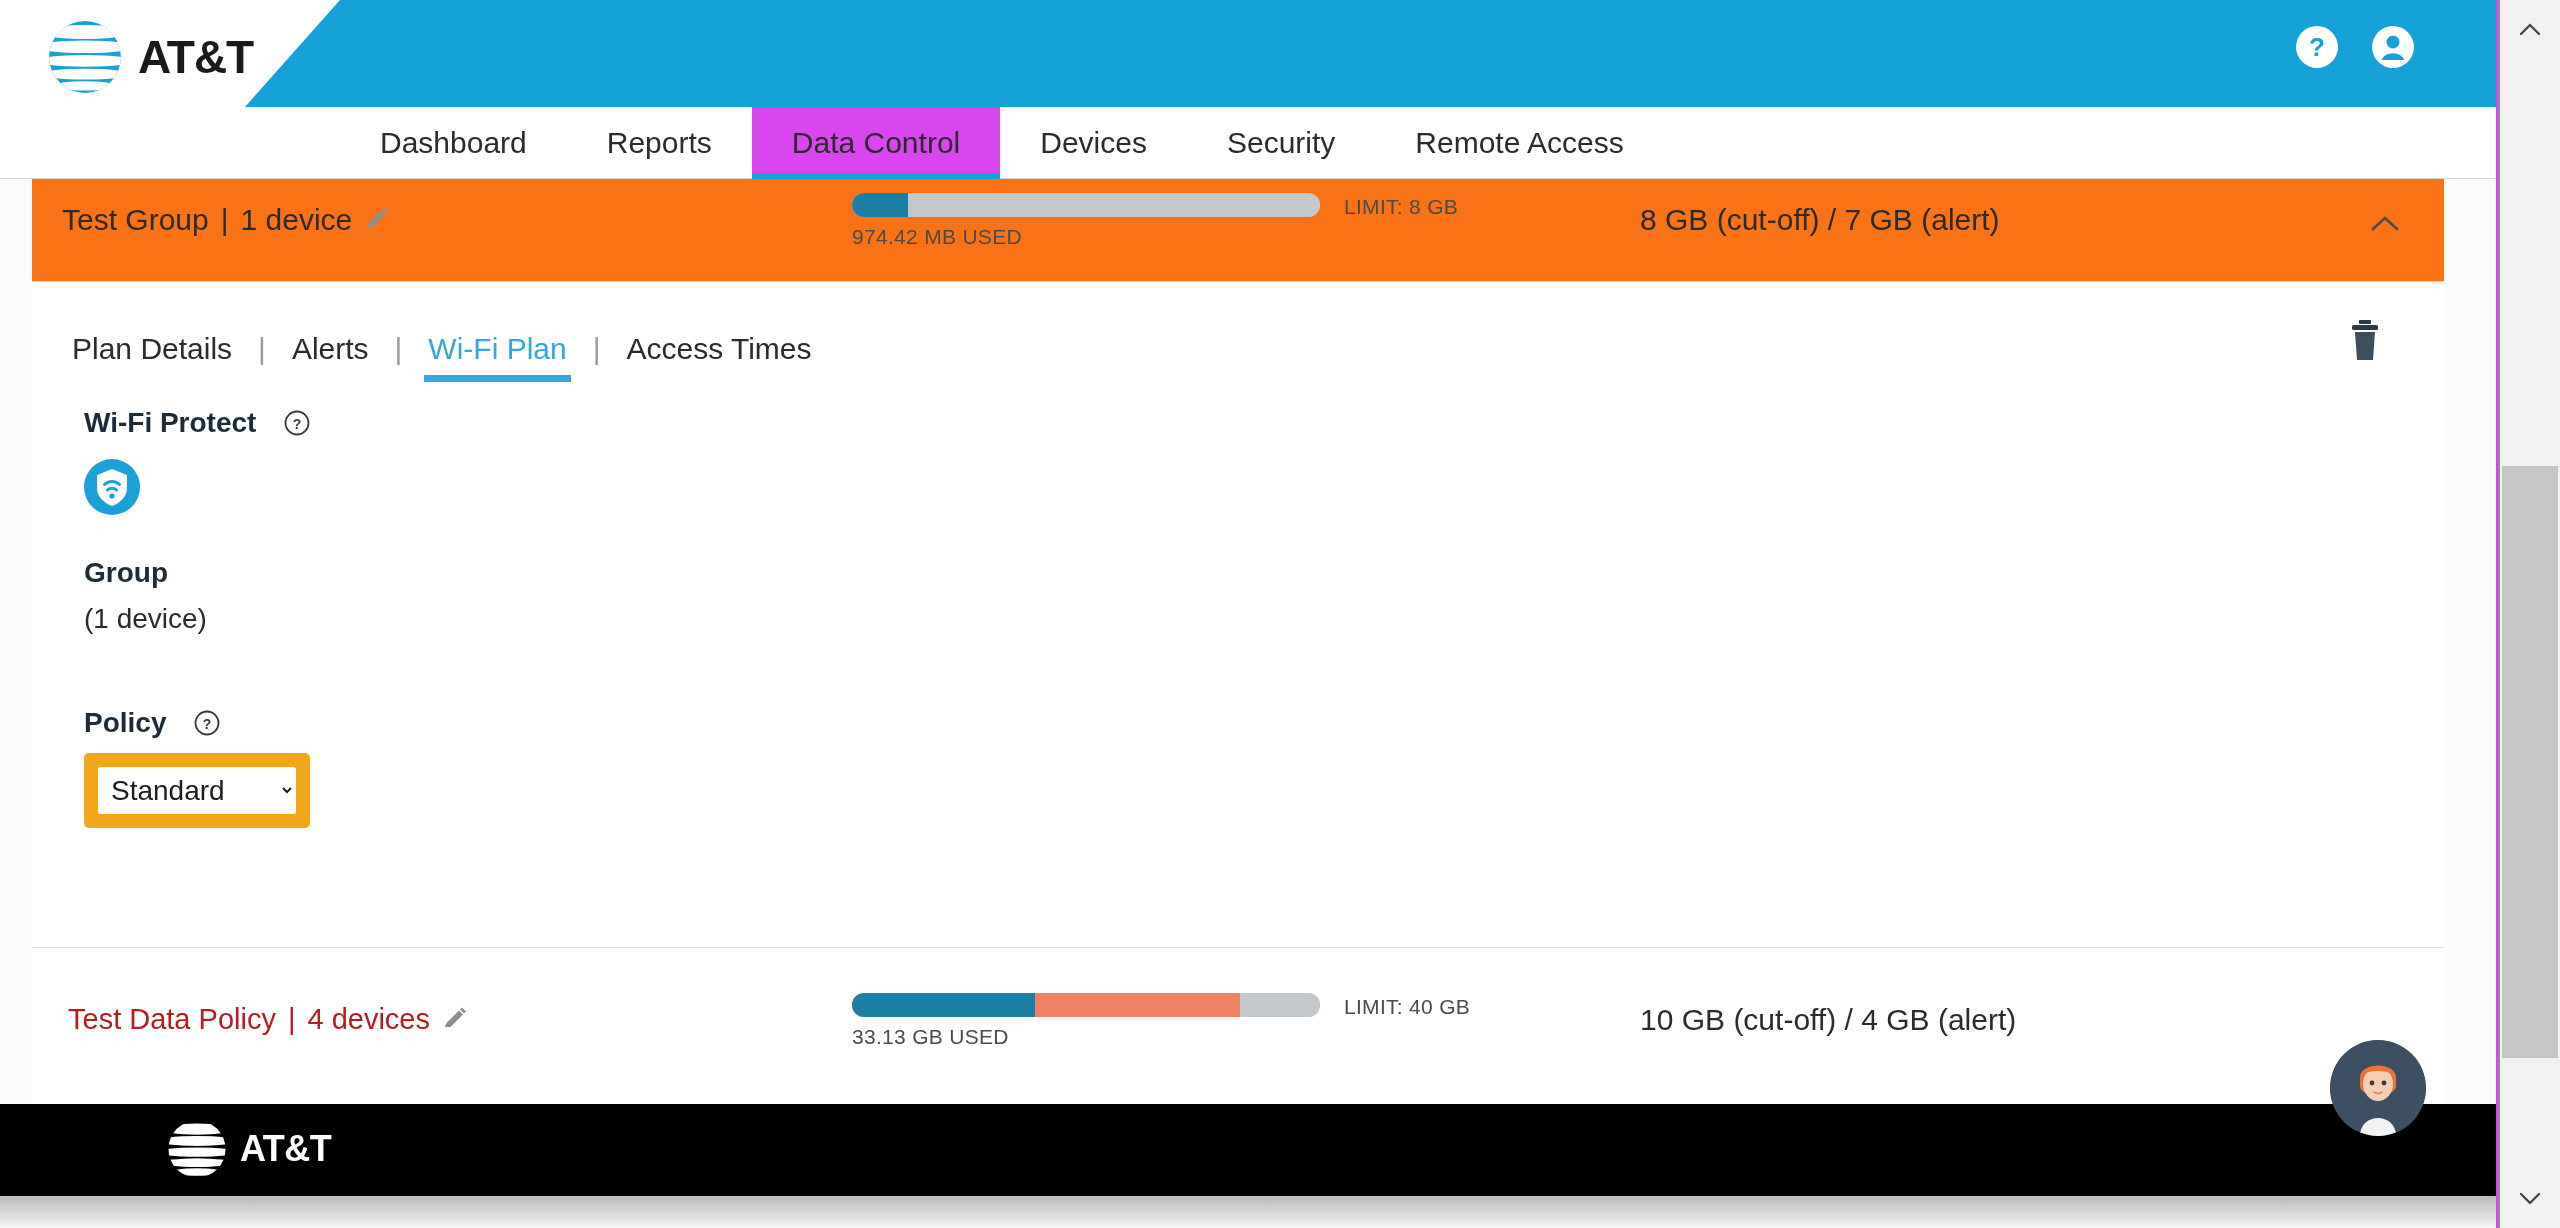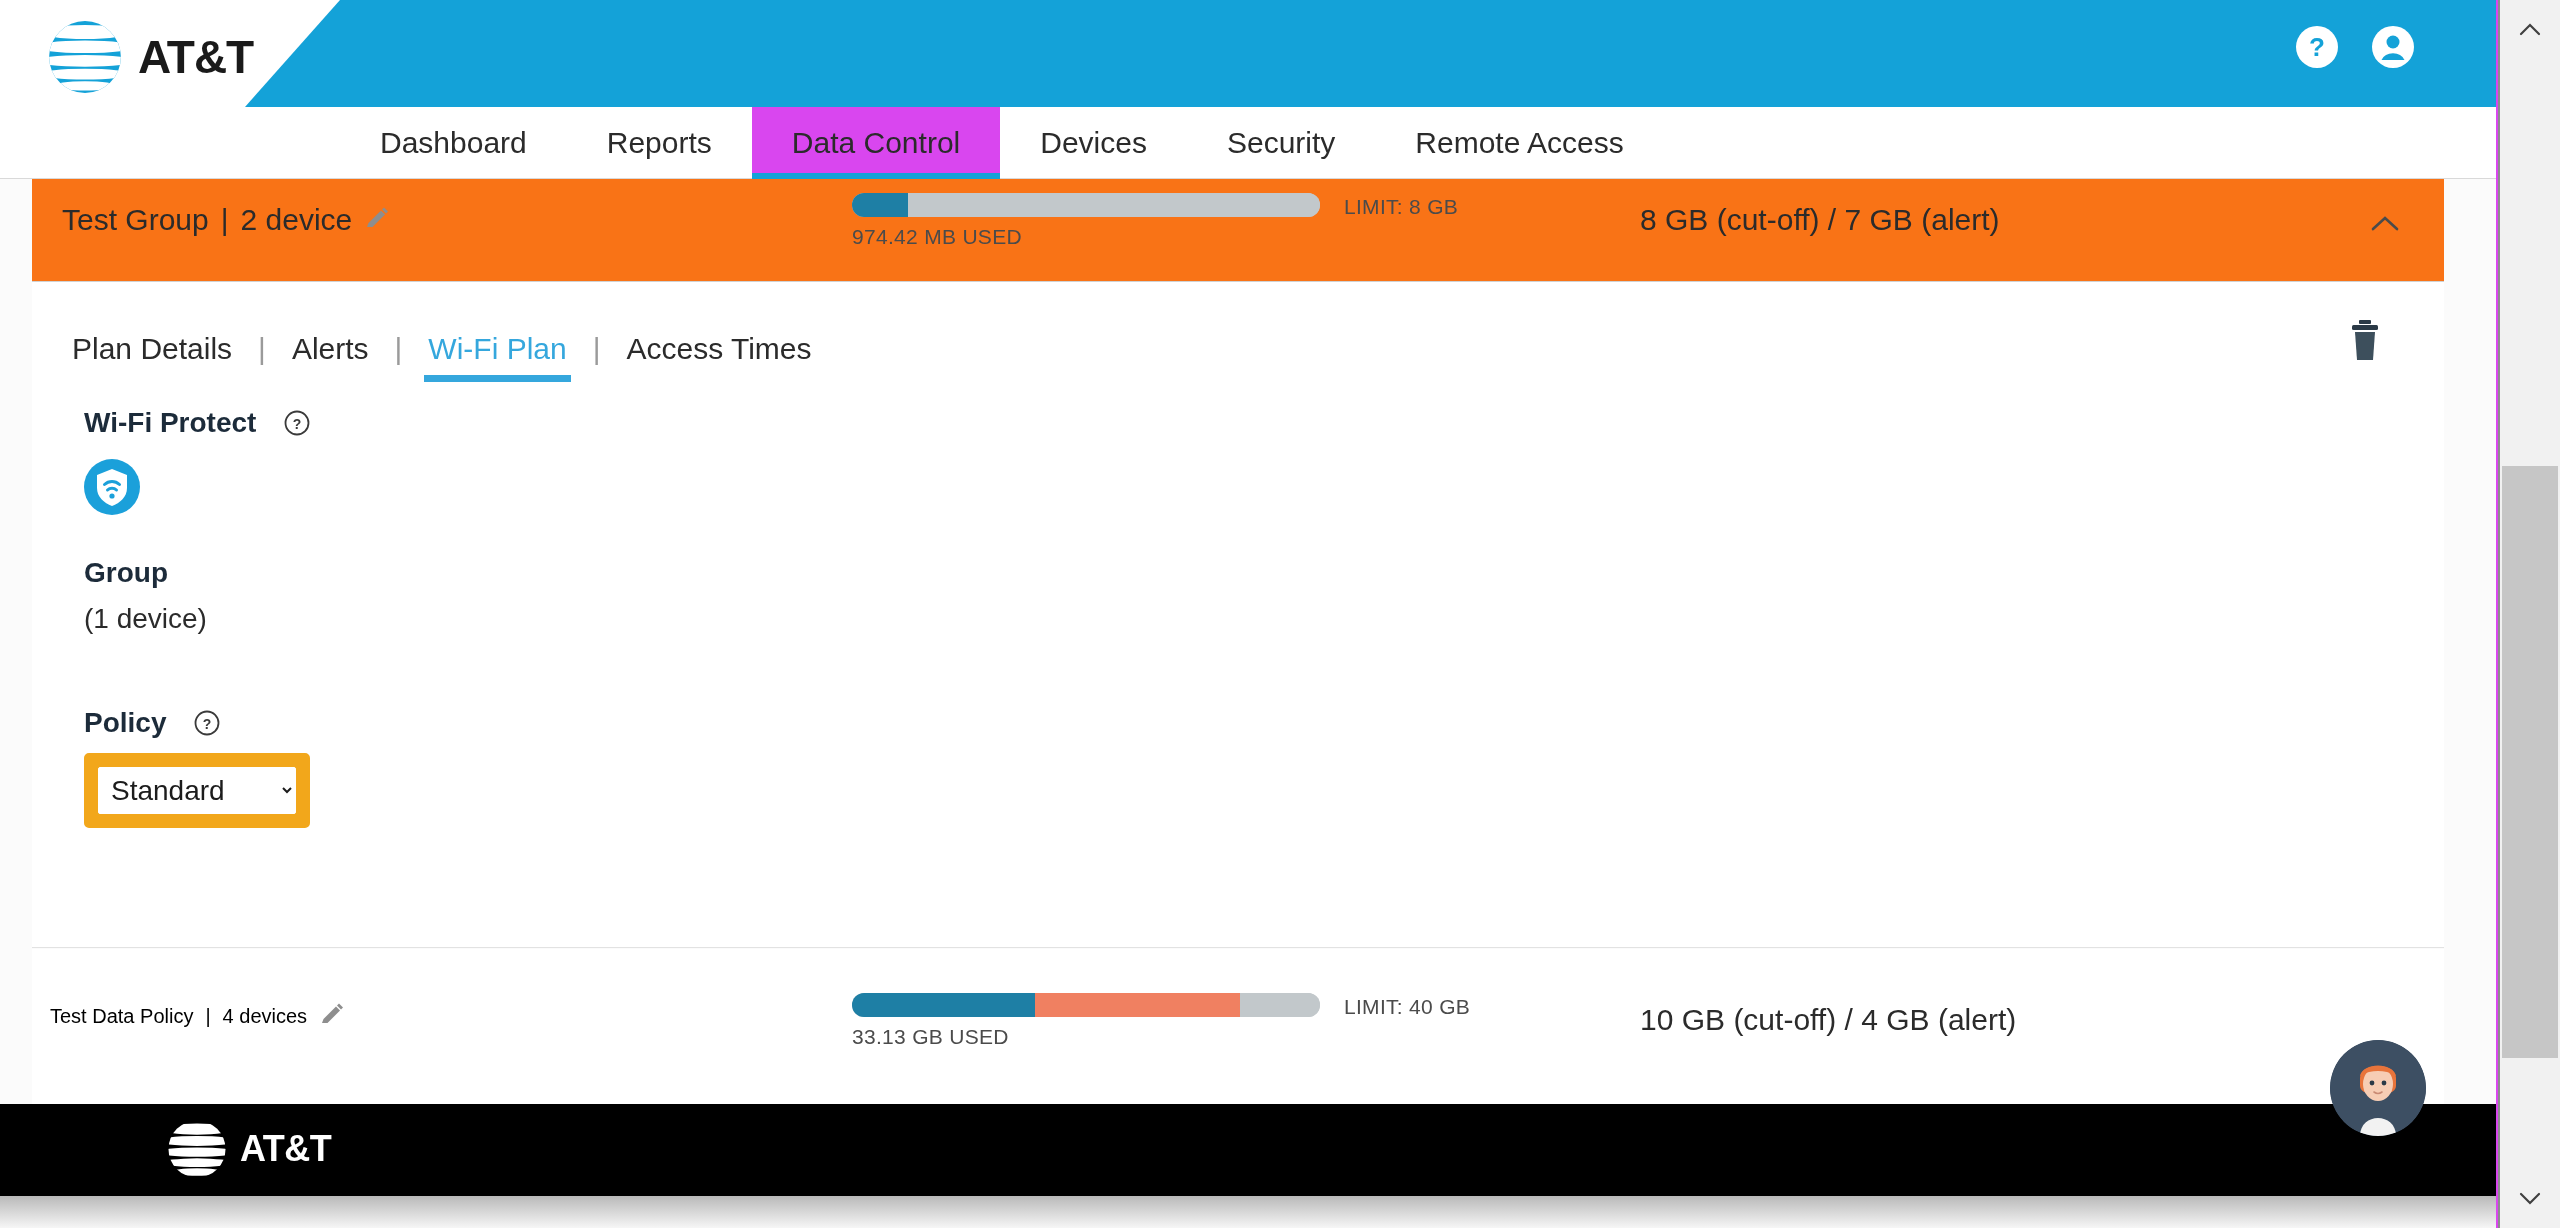--- a/index.html
+++ b/index.html
@@ -228,22 +228,22 @@
   }
 
   
   .summary-row2 {
     position: absolute;
     left: 32px; top: 770px;
     width: 2412px; height: 160px;
     background: #ffffff;
   }
   .sr2-name {
-    position: absolute; left: 18px; top: 54px;
-    font-size: 20px; color: #000000;
+    position: absolute; left: 36px; top: 54px;
+    font-size: 29px; color: #b91c1c;
     display: flex; align-items: center; gap: 12px; white-space: nowrap;
   }
   .sr2-meter { position: absolute; left: 820px; top: 44px; width: 520px; }
   .sr2-limits {
     position: absolute; left: 1608px; top: 54px;
     font-size: 30px; color: #2b2b2b; white-space: nowrap;
   }
 
   
   .footer {
@@ -367,21 +367,21 @@
         </div>
       </div>
     </div>
 
     <div class="content">
 
       <div class="summary-row">
         <div class="sr-name">
           <span>Test Group</span>
           <span>|</span>
-          <span>2 device</span>
+          <span>1 device</span>
           <svg class="pencil" viewBox="0 0 26 26">
             <path d="M3 20 L4.5 16 L17 3.5 L21 7.5 L8.5 20 Z" fill="#8e8e8e"></path>
             <path d="M18 2.5 L22 6.5 L24 4.5 L20 0.5 Z" fill="#8e8e8e"></path>
           </svg>
         </div>
 
         <div class="sr-meter">
           <div class="meter-track">
             <div class="meter-seg" style="width:12%;background:#1e7fa5;"></div>
             <div class="meter-seg" style="width:88%;background:#c2c8cb;"></div>

